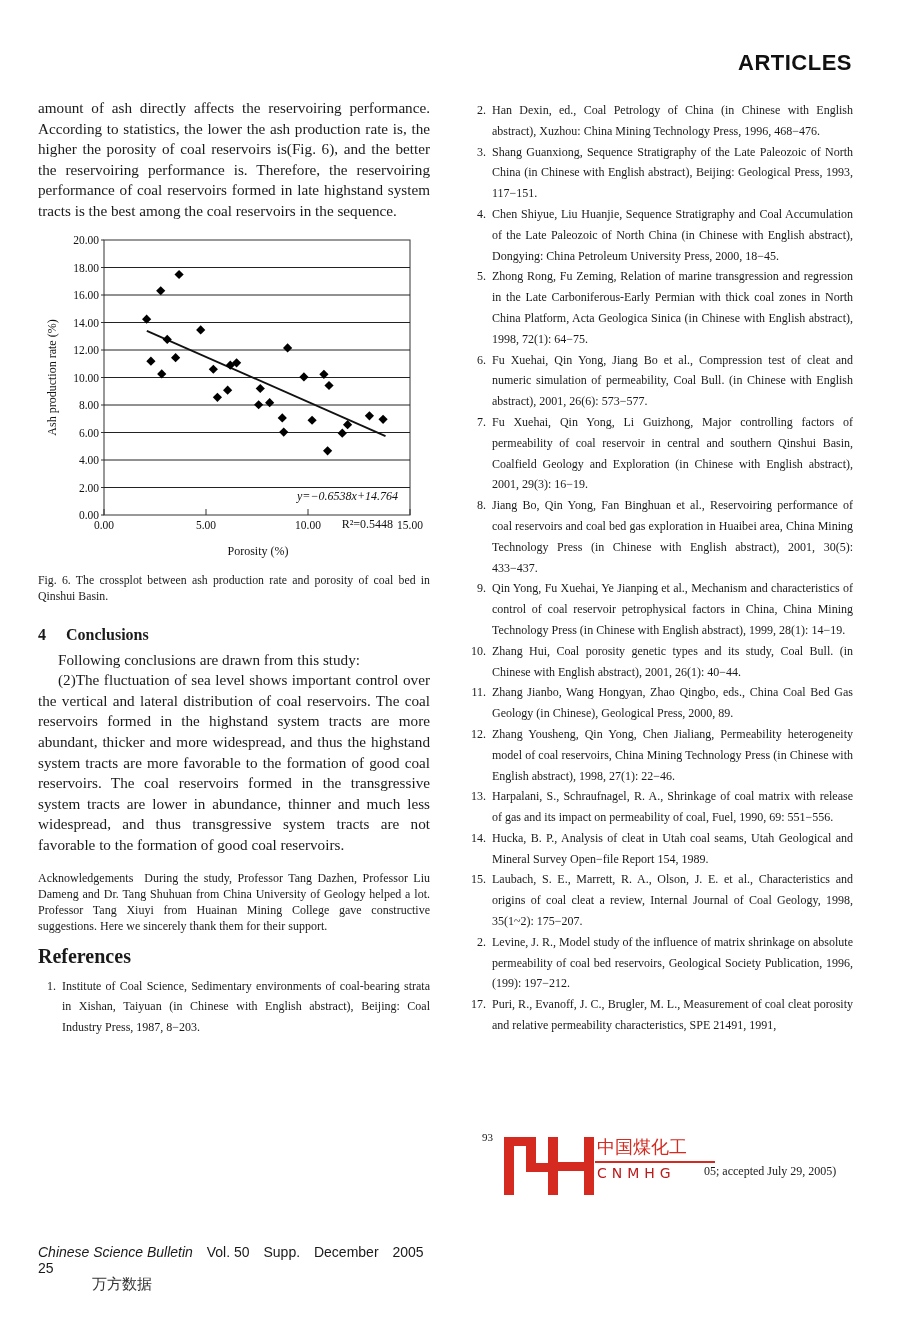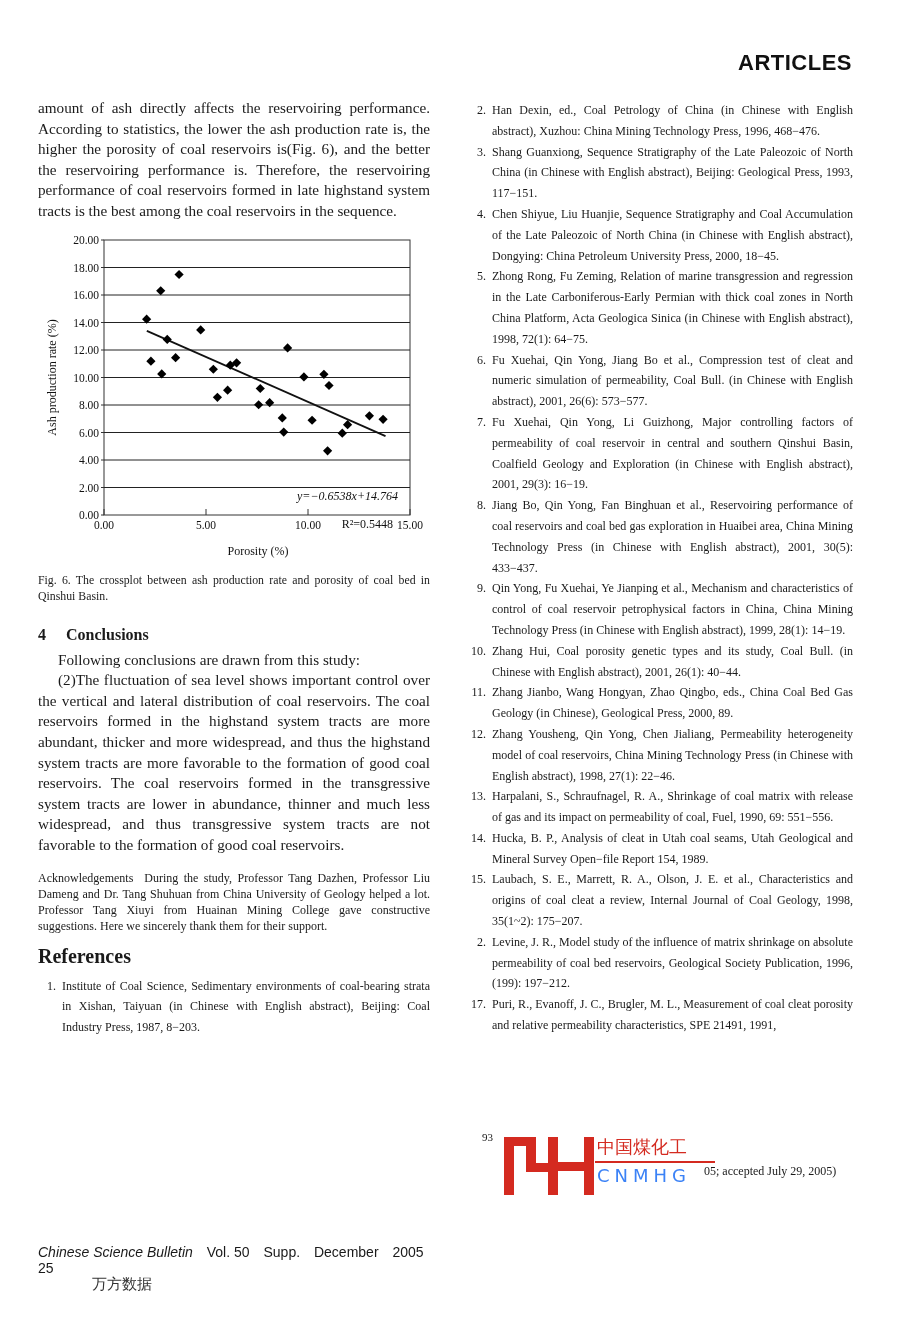--- a/index.html
+++ b/index.html
@@ -25,21 +25,21 @@
   .footer { position: absolute; top: 1244px; left: 38px; right: 52px; font-family: "Liberation Sans", "DejaVu Sans", sans-serif;
             font-size: 14px; display: flex; justify-content: space-between; flex-direction: column; }
   .footer .journal { font-style: italic; }
   .footer .meta span { margin-left: 10px; }
   .watermark { position: absolute; top: 1275px; left: 92px; font-family: "DejaVu Sans", sans-serif; font-size: 15px; color: #333; text-align: center; }
   .logo { position: absolute; left: 482px; top: 1127px; width: 380px; height: 70px; text-align: right; }
   .logo .p93 { position: absolute; left: 0; top: 4px; font-size: 11px; }
   .logo .mark { position: absolute; left: 22px; top: 10px; }
   .logo .cn { position: absolute; left: 115px; top: 8px; font-family: "DejaVu Sans", sans-serif; font-size: 18px; color: #d42a20; }
   .logo .rule { position: absolute; left: 113px; top: 34px; width: 120px; height: 2px; background: #d42a20; }
-  .logo .en { position: absolute; left: 115px; top: 38px; font-family: "DejaVu Sans", sans-serif; font-size: 18px; letter-spacing: 5px; color: #3b82f6; }
+  .logo .en { position: absolute; left: 115px; top: 38px; font-family: "DejaVu Sans", sans-serif; font-size: 14px; letter-spacing: 5px; color: #b91c1c; }
   .logo .recv { position: absolute; left: 222px; top: 37px; font-size: 12px; }
   svg text { font-family: "Liberation Serif", "DejaVu Serif", serif; }
 </style>
 </head>
 <body>
 
 <div class="header-title">ARTICLES</div>
 
 <div class="col-left">
   <p class="para">amount of ash directly affects the reservoiring performance. According to statistics, the lower the ash production rate is, the higher the porosity of coal reservoirs is(Fig. 6), and the better the reservoiring performance is. Therefore, the reservoiring performance of coal reservoirs formed in late highstand system tracts is the best among the coal reservoirs in the sequence.</p>

